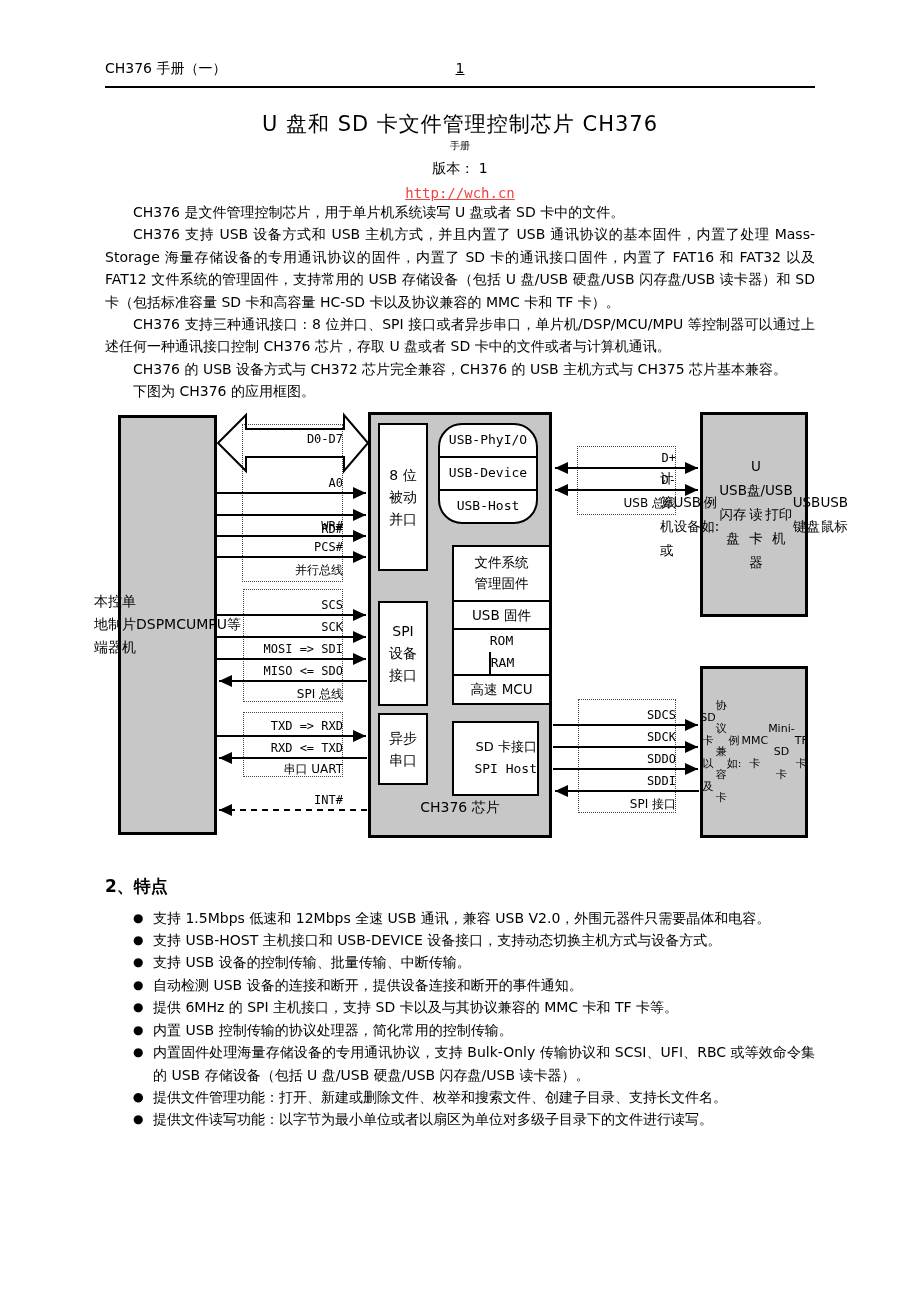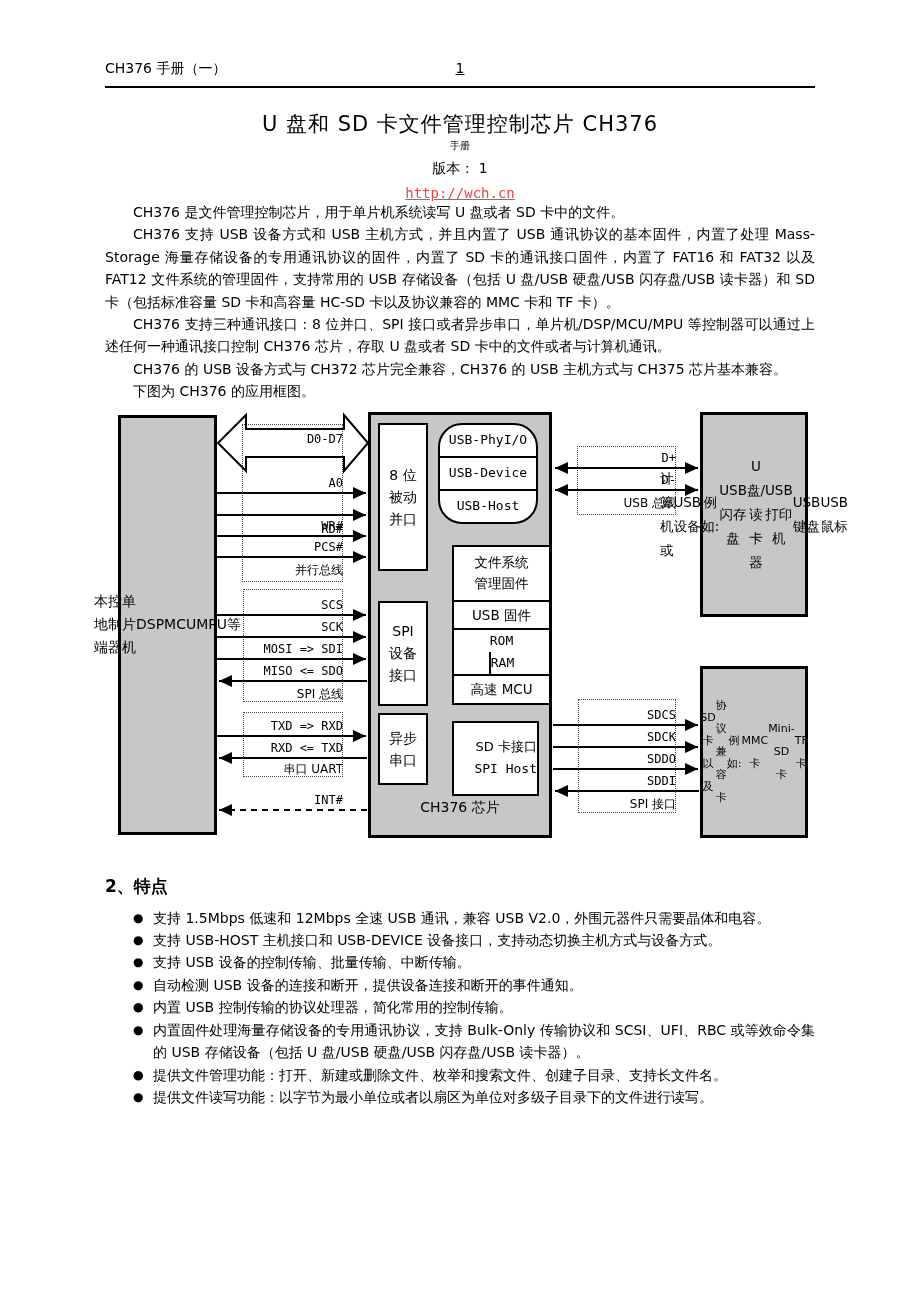--- a/index.html
+++ b/index.html
@@ -223,21 +223,21 @@
     <div class="sig" style="left:473px;top:345px;width:98px;">SDDO</div>
     <div class="sig" style="left:473px;top:367px;width:98px;">SDDI</div>
     <div class="sig" style="left:473px;top:389px;width:98px;font-family:'DejaVu Sans',sans-serif;">SPI 接口</div>
   </div>
 
   <h2 class="feat-h">2、特点</h2>
   <div class="feat"><span class="bullet">●</span><span>支持 1.5Mbps 低速和 12Mbps 全速 USB 通讯，兼容 USB V2.0，外围元器件只需要晶体和电容。</span></div>
   <div class="feat"><span class="bullet">●</span><span>支持 USB-HOST 主机接口和 USB-DEVICE 设备接口，支持动态切换主机方式与设备方式。</span></div>
   <div class="feat"><span class="bullet">●</span><span>支持 USB 设备的控制传输、批量传输、中断传输。</span></div>
   <div class="feat"><span class="bullet">●</span><span>自动检测 USB 设备的连接和断开，提供设备连接和断开的事件通知。</span></div>
-  <div class="feat"><span class="bullet">●</span></div>
+  <div class="feat"><span class="bullet">●</span><span>提供 6MHz 的 SPI 主机接口，支持 SD 卡以及与其协议兼容的 MMC 卡和 TF 卡等。</span></div>
   <div class="feat"><span class="bullet">●</span><span>内置 USB 控制传输的协议处理器，简化常用的控制传输。</span></div>
   <div class="feat"><span class="bullet">●</span><span>内置固件处理海量存储设备的专用通讯协议，支持 Bulk-Only 传输协议和 SCSI、UFI、RBC 或等效命令集的 USB 存储设备（包括 U 盘/USB 硬盘/USB 闪存盘/USB 读卡器）。</span></div>
   <div class="feat"><span class="bullet">●</span></div>
   <div class="feat"><span class="bullet">●</span><span>提供文件管理功能：打开、新建或删除文件、枚举和搜索文件、创建子目录、支持长文件名。</span></div>
   <div class="feat"><span class="bullet">●</span><span>提供文件读写功能：以字节为最小单位或者以扇区为单位对多级子目录下的文件进行读写。</span></div>
 
 </div>
 </div>
 
 </body></html>

